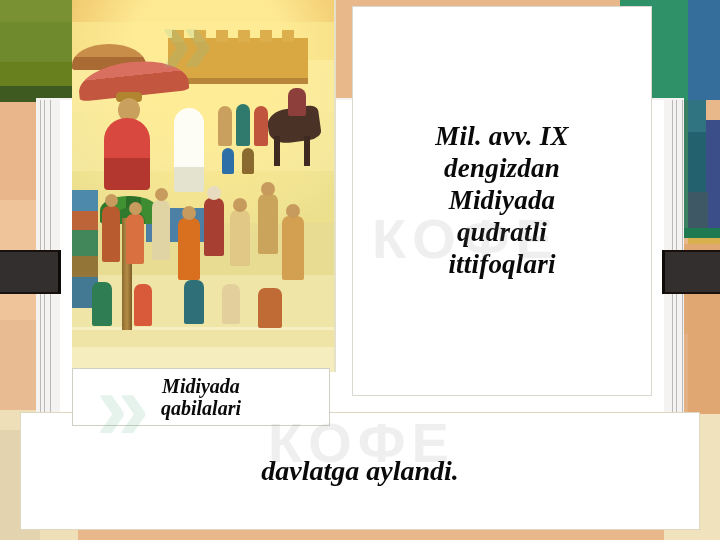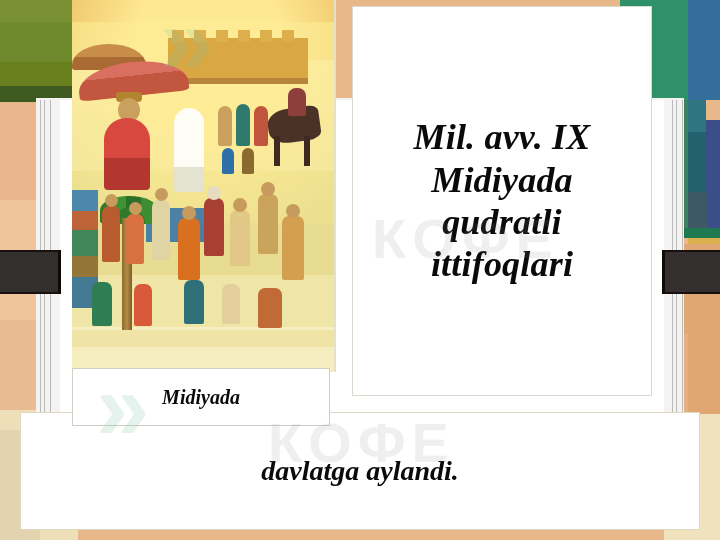--- a/index.html
+++ b/index.html
@@ -221,21 +221,21 @@
     box-sizing: border-box;
     display: flex;
     align-items: center;
     justify-content: center;
     padding: 4px 8px;
   }
   #right-textbox .txt {
     font-family: "Liberation Serif", "DejaVu Serif", serif;
     font-weight: bold;
     font-style: italic;
-    font-size: 36px;
+    font-size: 27px;
     line-height: 1.18;
     text-align: center;
     color: #0a0a0a;
     letter-spacing: .2px;
   }
 
   
   #caption-box {
     position: absolute;
     left: 72px;
@@ -429,34 +429,36 @@
       <div class="art art-ground"></div>
     </div>
   </div>
 
   <div class="wm-green wmg-1">»</div>
   <div class="wm-green wmg-2">»</div>
 
   <div id="right-textbox">
     <div class="txt">
       <div>Mil. avv. IX</div>
+      <div>dengizdan</div>
       <div>Midiyada</div>
       <div>qudratli</div>
       <div>ittifoqlari</div>
     </div>
   </div>
 
   <div id="bottom-textbox">
     <div class="txt">
       <div>davlatga aylandi.</div>
     </div>
   </div>
 
   <div id="caption-box">
     <div class="txt">
       <div>Midiyada</div>
+      <div>qabilalari</div>
     </div>
   </div>
 
   <div class="watermark wm-1">КОФЕ</div>
   <div class="watermark wm-2">КОФЕ</div>
 
 </div>
 
 </body></html>

